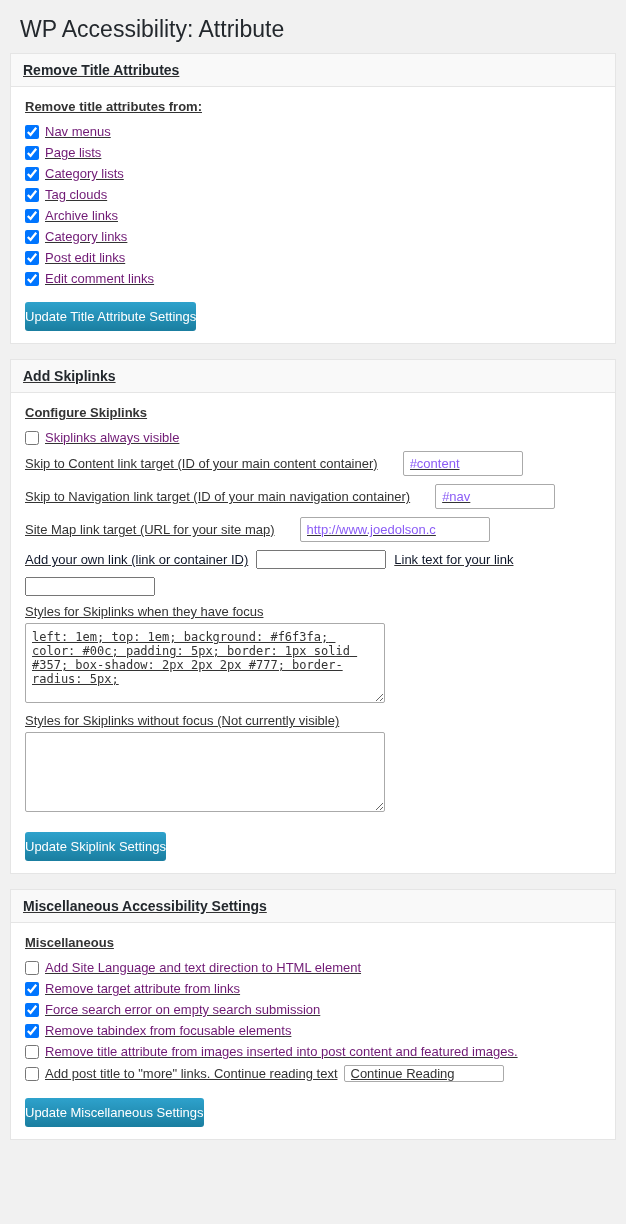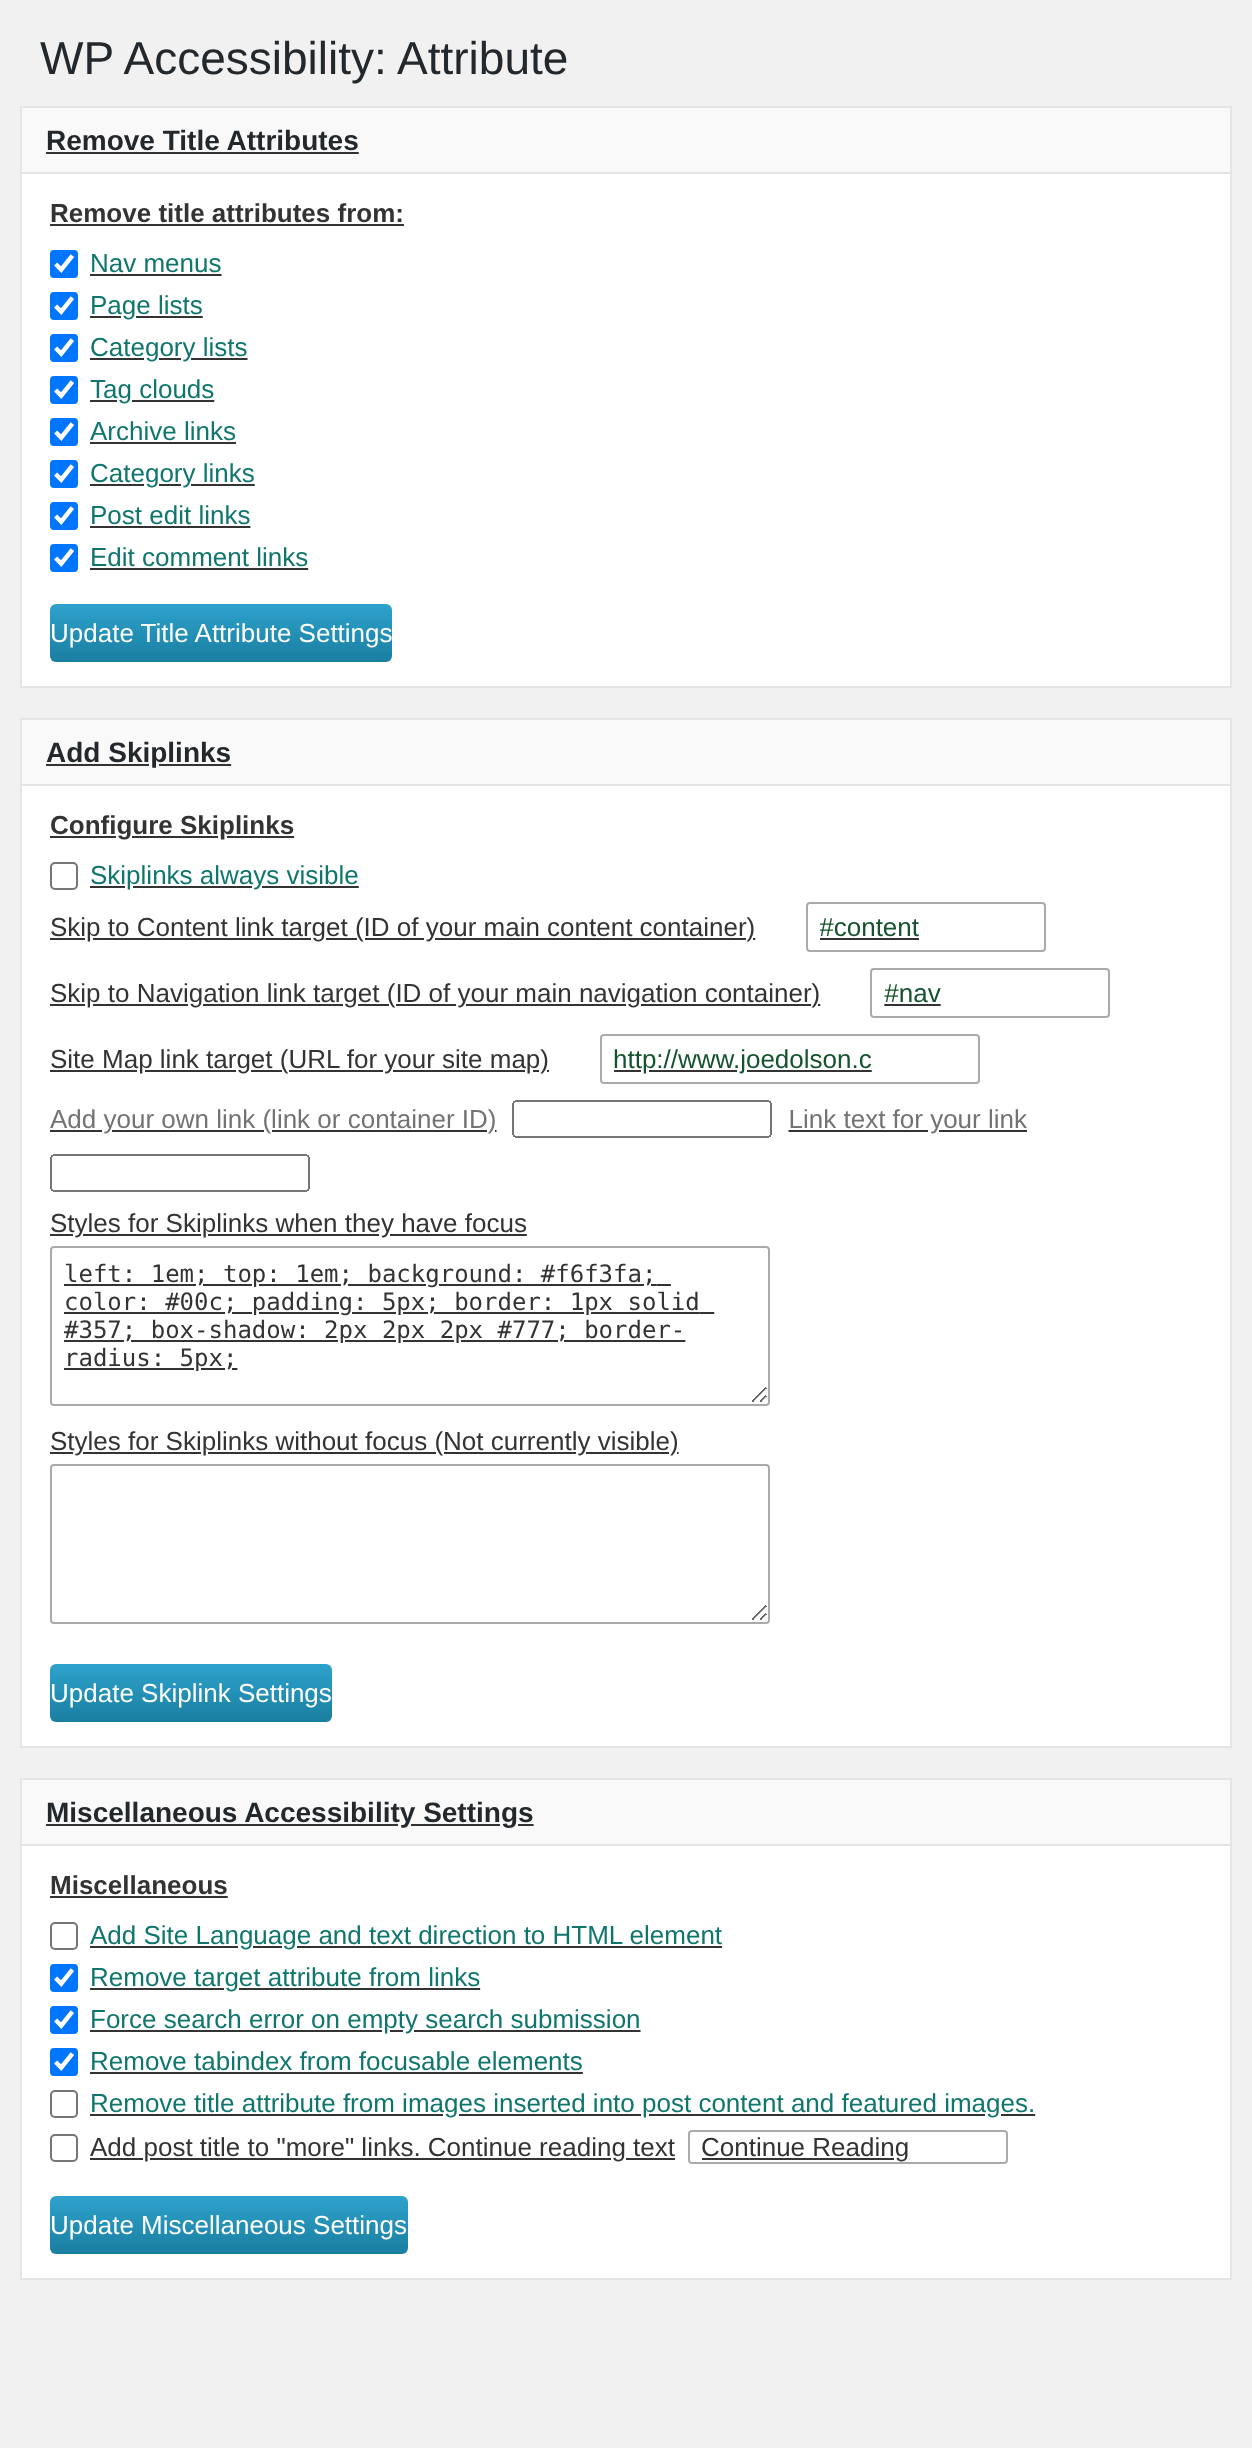--- a/index.html
+++ b/index.html
@@ -46,21 +46,21 @@
       gap: 6px;
     }
     .checkbox-row input[type="checkbox"] {
       width: 14px;
       height: 14px;
       margin: 0;
       flex-shrink: 0;
     }
     .checkbox-row label {
       font-size: 13px;
-      color: #0f766e;
+      color: #701a75;
     }
     .btn-primary {
       background: linear-gradient(to bottom, #2ea2cc, #1a7ea0);
       color: #fff;
       border: none;
       border-radius: 3px;
       padding: 7px 0;
       font-size: 13px;
       cursor: pointer;
       margin-top: 10px;
@@ -75,21 +75,21 @@
     .field-row label {
       font-size: 13px;
       color: #333;
       flex-shrink: 0;
     }
     .field-row input[type="text"] {
       border: 1px solid #aaa;
       border-radius: 2px;
       padding: 4px 6px;
       font-size: 13px;
-      color: #14532d;
+      color: #8b5cf6;
     }
     .textarea-label {
       font-size: 13px;
       margin-bottom: 4px;
       color: #333;
     }
     textarea.style-area {
       width: 100%;
       max-width: 360px;
       height: 80px;
@@ -104,21 +104,21 @@
     }
     .link-row {
       display: flex;
       align-items: center;
       gap: 8px;
       margin-bottom: 8px;
       flex-wrap: wrap;
     }
     .link-row label {
       font-size: 13px;
-      color: #737373;
+      color: #0f172a;
       flex-shrink: 0;
     }
     .inline-input-row {
       display: flex;
       align-items: center;
       margin-bottom: 6px;
       gap: 6px;
       flex-wrap: wrap;
     }
     .inline-input-row label {

